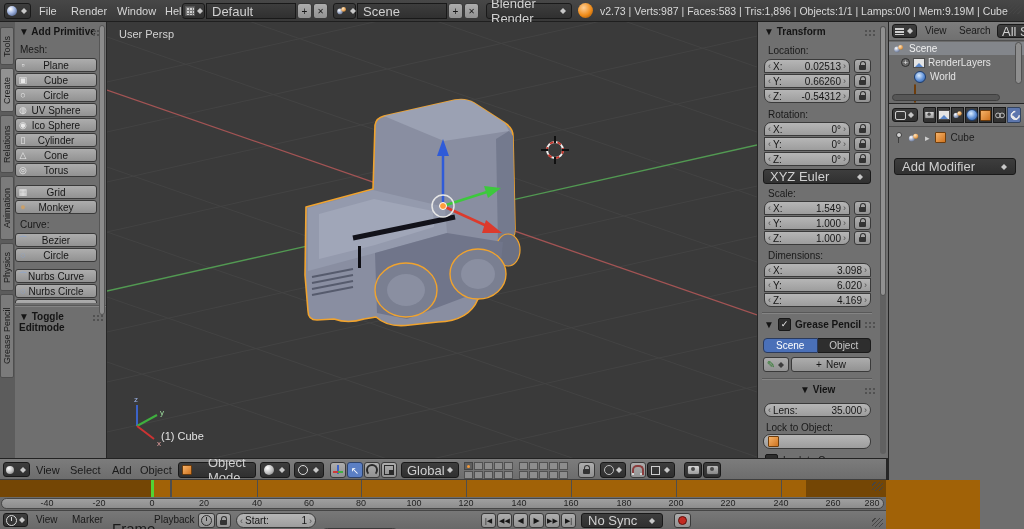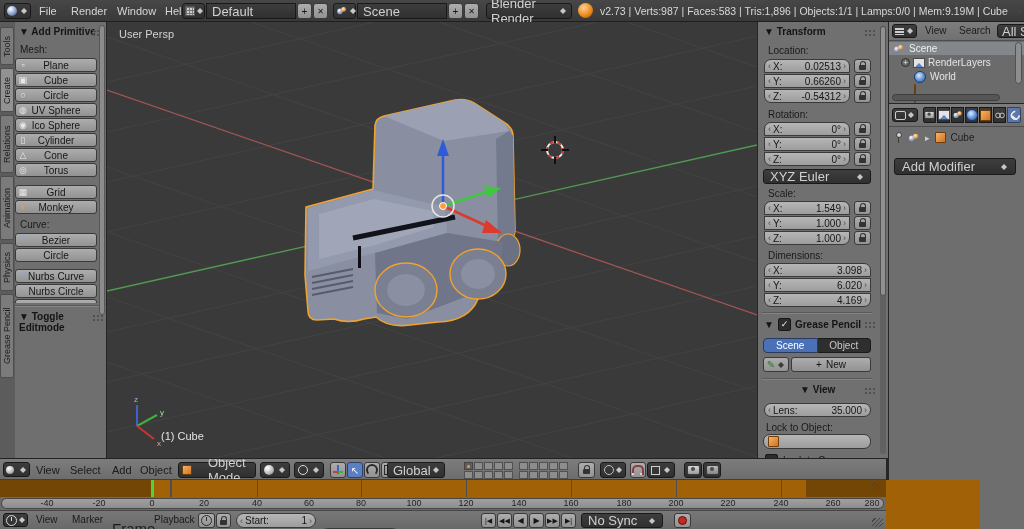--- a/index.html
+++ b/index.html
@@ -618,21 +618,21 @@
       </div>
     <div class="abs" style="left:347px;top:3px;width:16px;height:16px;background:#5b7fc4;border:1px solid #2e4268;border-radius:3px;display:flex;align-items:center;justify-content:center;font-size:10px;color:#fff;box-sizing:border-box;">
         <span>↖</span>
       </div>
     <div class="abs grad" style="left:364px;top:3px;width:16px;height:16px;">
         <span class="i-rot"></span>
       </div>
     <div class="abs grad" style="left:381px;top:3px;width:16px;height:16px;">
         <span class="i-scale"></span>
       </div>
-    <div class="abs dark" style="left:387px;top:3px;width:58px;height:16px;padding:0 5px;">
+    <div class="abs dark" style="left:401px;top:3px;width:58px;height:16px;padding:0 5px;">
       <span>Global</span>
         <span class="ud"></span>
     </div>
     <div class="abs" style="left:464px;top:3px;width:51px;height:17px;">
       <div style="display:grid;grid-template-columns:repeat(5,9px);grid-template-rows:8px 8px;gap:1px;">
         <span style="background:#5f5f5f;border:1px solid #454545;box-sizing:border-box;position:relative;">
             <span style="position:absolute;left:2px;top:2px;width:3px;height:3px;border-radius:50%;background:#f59a38;"></span>
           </span>
         <span style="background:#8d8d8d;border:1px solid #515151;box-sizing:border-box;"></span>
           <span style="background:#8d8d8d;border:1px solid #515151;box-sizing:border-box;"></span>

